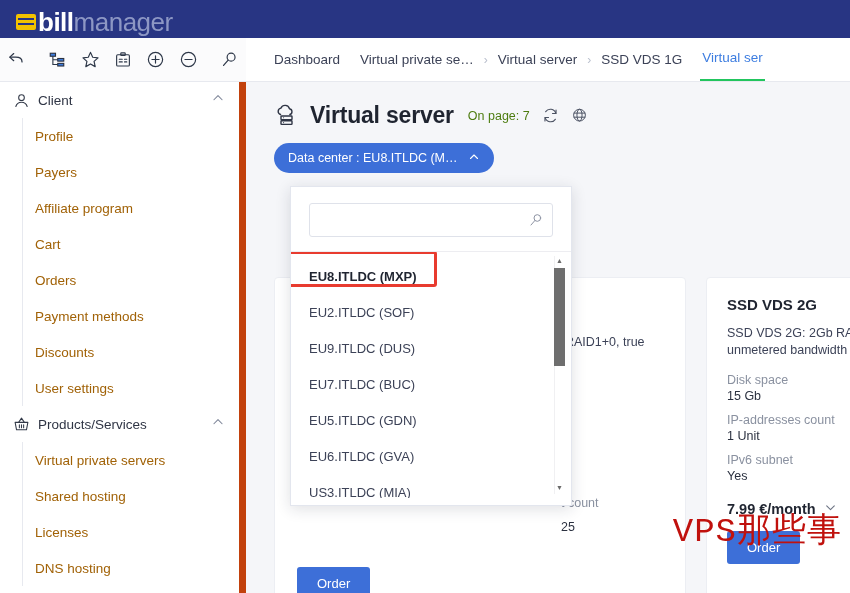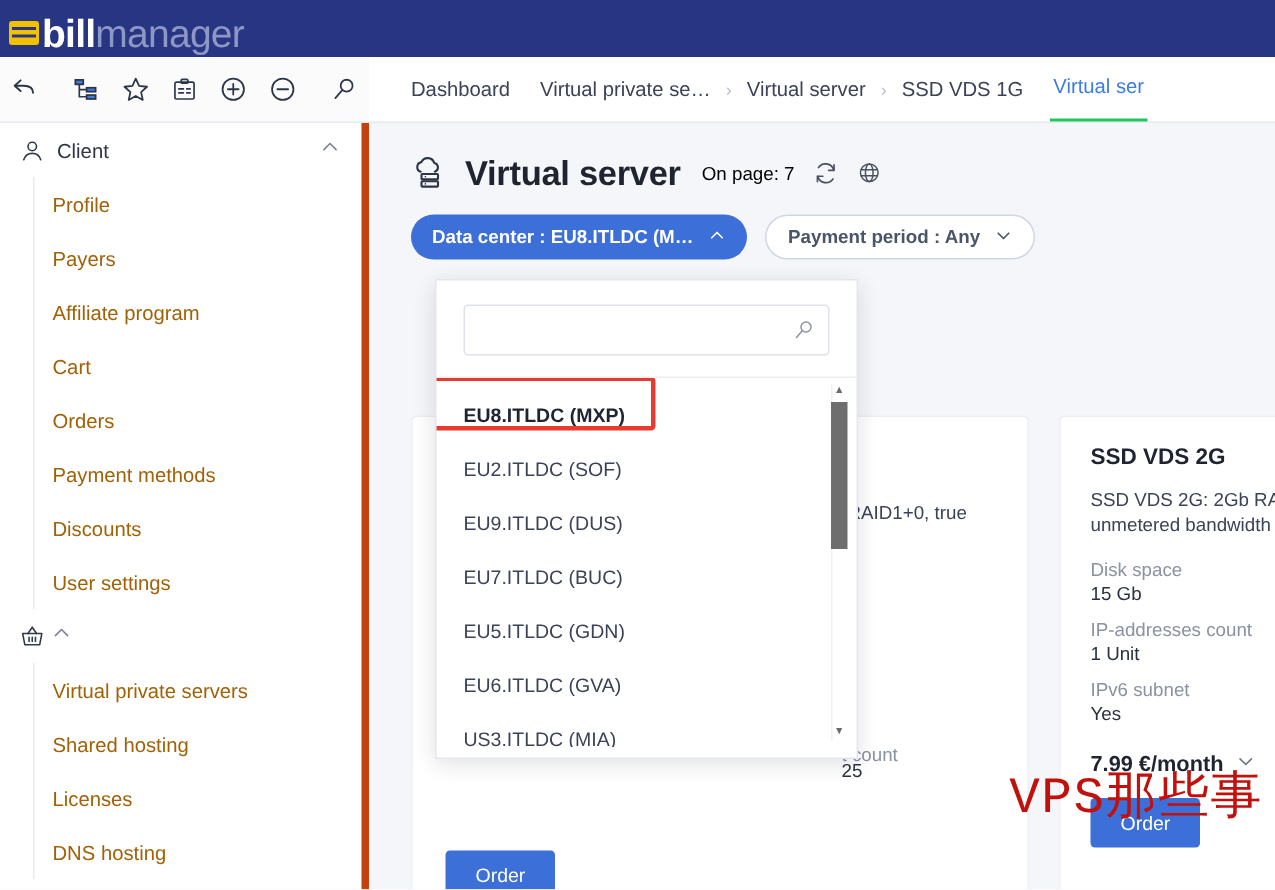--- a/index.html
+++ b/index.html
@@ -9,21 +9,21 @@
     overflow: hidden;
     font-family: "Liberation Sans", sans-serif;
     background: #ffffff;
   }
   #app { position: relative; width: 850px; height: 593px; overflow: hidden; background:#fff; }
 
   
   .brandbar {
     position: absolute; left:0; top:0; width:850px; height:44px;
     background:#283583;
-    display:flex; align-items:center; padding-left:6px;
+    display:flex; align-items:center; padding-left:16px;
   }
   .logo-mark {
     width:20px; height:16px; background:#f2c200; border-radius:2px;
     position:relative; margin-right:2px; flex:none;
   }
   .logo-mark:before, .logo-mark:after {
     content:""; position:absolute; left:2px; right:2px; height:2px; background:#283583;
   }
   .logo-mark:before { top:4px; }
   .logo-mark:after { top:9px; }
@@ -57,21 +57,21 @@
   .crumb-sep { color:#b9bfcd; font-size:12px; margin:0 8px; }
   .crumb-space { width:16px; }
   .crumb.active {
     color:#3d7de0; border-bottom:3px solid #22c55e; height:44px; box-sizing:border-box;
     display:flex; align-items:center;
   }
 
   
   .sidebar {
     position:absolute; left:0; top:82px; width:246px; bottom:0;
-    background:#ffffff; border-right:5px solid #c2410c; overflow:hidden;
+    background:#ffffff; border-right:7px solid #c2410c; overflow:hidden;
   }
   .side-group {
     display:flex; align-items:center; height:36px; padding:0 14px 0 8px;
     cursor:pointer; color:#2f3545;
   }
   .side-group .sg-icon { width:26px; display:flex; align-items:center; justify-content:center; color:#333a49; }
   .side-group .sg-label { flex:1; font-size:13.5px; padding-left:4px; }
   .side-group .sg-caret { color:#7b8396; }
   .side-children { position:relative; padding-left:0; }
   .side-children:before {
@@ -83,24 +83,24 @@
   }
 
   
   .main {
     position:absolute; left:246px; top:82px; right:0; bottom:0;
     background:#f5f6f9; overflow:hidden;
   }
   .page-head { display:flex; align-items:center; padding:20px 0 0 28px; }
   .page-head .ph-icon { color:#2f3545; margin-right:12px; display:flex; }
   .page-title { font-size:23px; font-weight:700; color:#1f2430; letter-spacing:-0.2px; }
-  .onpage { font-size:12.5px; color:#000000; margin-left:14px; }
+  .onpage { font-size:12.5px; color:#4d7c0f; margin-left:14px; }
   .head-ico { margin-left:12px; color:#4a5162; cursor:pointer; display:flex; }
 
-  .filters { display:flex; align-items:flex-end; padding:14px 0 0 28px; gap:12px;font-weight:bold; }
+  .filters { display:flex; align-items:flex-end; padding:14px 0 0 28px; gap:32px; }
   .chip {
     display:flex; align-items:center; height:30px; border-radius:16px;
     font-size:12.5px; padding:0 14px; cursor:pointer; white-space:nowrap;
   }
   .chip.primary { background:#3d6fd8; color:#fff; }
   .chip.outline { background:#fff; color:#4a5568; border:1px solid #cfd6e4; }
   .chip .cv { margin-left:10px; font-size:11px; }
 
   
   .cards {
@@ -263,20 +263,21 @@
     </div>
 
     <div class="side-group">
       <span class="sg-icon">
         <svg width="17" height="17" viewBox="0 0 24 24" fill="none" stroke="currentColor" stroke-width="1.5" stroke-linecap="round" stroke-linejoin="round">
             <path d="M3 9h18l-2 10.5H5z"></path>
             <path d="M8 9l4-6 4 6"></path>
             <path d="M9 12.5v4M12 12.5v4M15 12.5v4"></path>
           </svg>
       </span>
+      <span class="sg-label">Products/Services</span>
       <span class="sg-caret">
         <svg width="14" height="14" viewBox="0 0 24 24" fill="none" stroke="currentColor" stroke-width="1.8" stroke-linecap="round" stroke-linejoin="round">
             <polyline points="5,15 12,8 19,15"></polyline>
           </svg>
       </span>
     </div>
     <div class="side-children">
       <div class="side-item">Virtual private servers</div>
       <div class="side-item">Shared hosting</div>
       <div class="side-item">Licenses</div>
@@ -318,36 +319,28 @@
 
     <div class="filters">
       <div class="chip primary">
         <span>Data center : EU8.ITLDC (M…</span>
         <span class="cv">
           <svg width="12" height="12" viewBox="0 0 24 24" fill="none" stroke="currentColor" stroke-width="2.2" stroke-linecap="round" stroke-linejoin="round">
               <polyline points="5,15 12,8 19,15"></polyline>
             </svg>
         </span>
       </div>
-      <div class="chip outline">
-        <span>Payment period : Any</span>
-        <span class="cv">
-          <svg width="12" height="12" viewBox="0 0 24 24" fill="none" stroke="currentColor" stroke-width="2.2" stroke-linecap="round" stroke-linejoin="round">
-              <polyline points="5,9 12,16 19,9"></polyline>
-            </svg>
-        </span>
-      </div>
     </div>
 
     <div class="cards">
 
       <div class="card" style="left:0; top:85px; width:412px; height:320px;">
         <div style="position:absolute; left:290px; top:56px;" class="card-desc">RAID1+0, true</div>
         <div style="position:absolute; left:286px; top:208px;" class="spec-label">t count</div>
-        <div style="position:absolute; left:286px; top:227px;" class="spec-value">25</div>
+        <div style="position:absolute; left:286px; top:240px;" class="spec-value">25</div>
         <button class="order-btn" style="position:absolute; left:22px; top:275px;">Order</button>
       </div>
 
       <div class="card" style="left:432px; top:85px; width:240px; height:320px;">
         <div class="card-title">SSD VDS 2G</div>
         <div class="card-desc">SSD VDS 2G: 2Gb RAM, unmetered bandwidth</div>
         <div class="spec-label">Disk space</div>
         <div class="spec-value">15 Gb</div>
         <div class="spec-label">IP-addresses count</div>
         <div class="spec-value">1 Unit</div>

